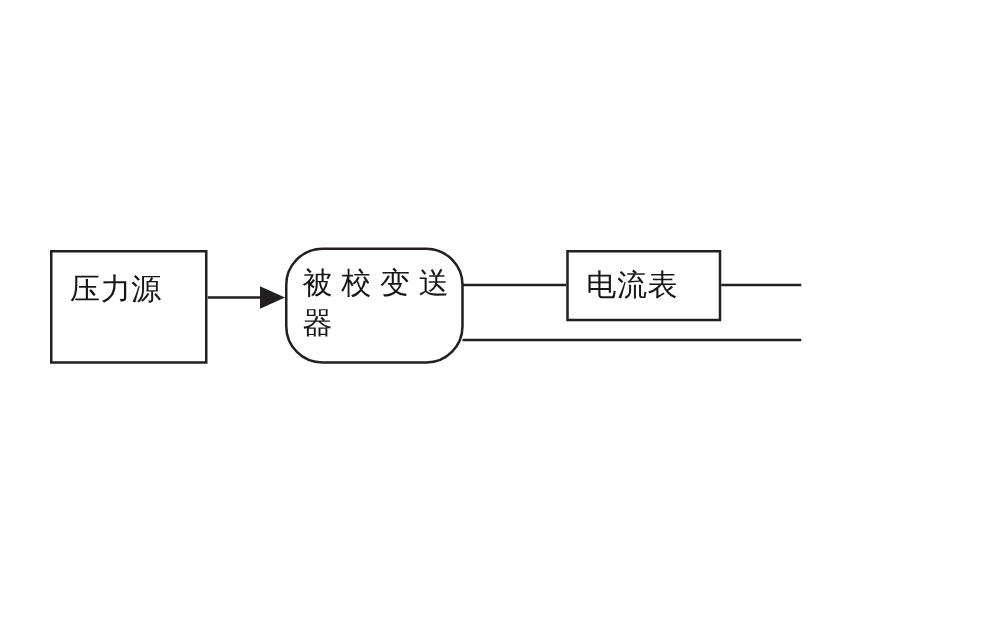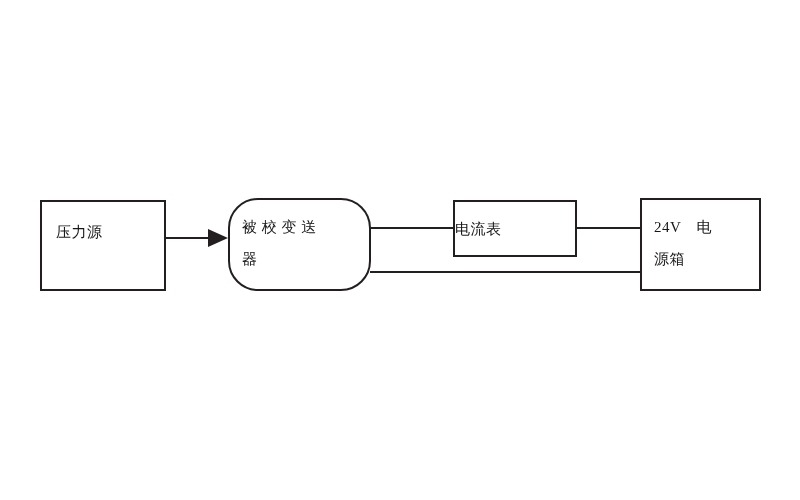--- a/index.html
+++ b/index.html
@@ -25,21 +25,21 @@
     background: #ffffff;
     display: flex;
     align-items: center;
     justify-content: flex-start;
     z-index: 3;
   }
   .box-label {
     display: block;
     color: #161616;
     font-family: "Liberation Serif", "DejaVu Serif", serif;
-    font-size: 15px;
+    font-size: 24px;
     line-height: 32px;
     white-space: pre-line;
     letter-spacing: 0.5px;
   }
   
   #box-pressure-source {
     left: 40px; top: 200px; width: 126px; height: 91px;
   }
   #box-pressure-source .box-label {
     padding-left: 14px;
@@ -49,21 +49,21 @@
     left: 228px; top: 198px; width: 143px; height: 93px; border-radius: 30px;
   }
   #box-transmitter .box-label {
     padding-left: 12px;
     margin-bottom: 4px;
   }
   #box-ammeter {
     left: 453px; top: 200px; width: 124px; height: 57px;
   }
   #box-ammeter .box-label {
-    padding-left: 0;
+    padding-left: 14px;
   }
   #box-power-supply {
     left: 640px; top: 198px; width: 121px; height: 93px;
   }
   #box-power-supply .box-label {
     padding-left: 12px;
     margin-bottom: 4px;
   }
 
   
@@ -142,19 +142,15 @@
   <div class="wire wire-h" id="wire-transmitter-to-ammeter"></div>
 
   <div class="box" id="box-ammeter">
     <span class="box-label">电流表</span>
   </div>
 
   <div class="wire wire-h" id="wire-ammeter-to-power"></div>
 
   <div class="wire wire-h" id="wire-transmitter-to-power-return"></div>
 
-  <div class="box" id="box-power-supply">
-    <span class="box-label" id="label-power-supply">24V　电
-源箱</span>
-  </div>
 
 
 </div>
 
 </body></html>

